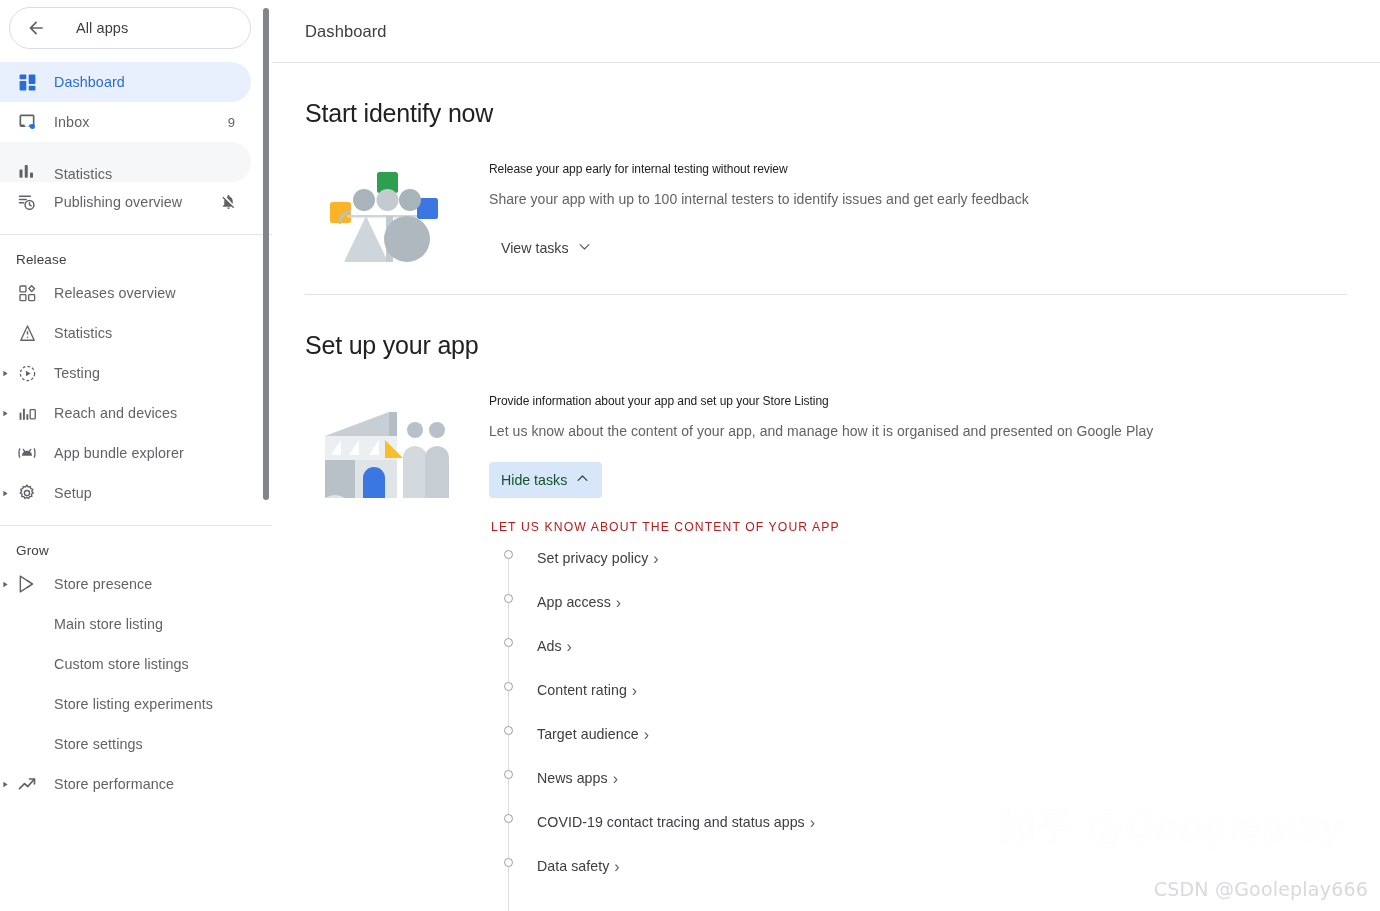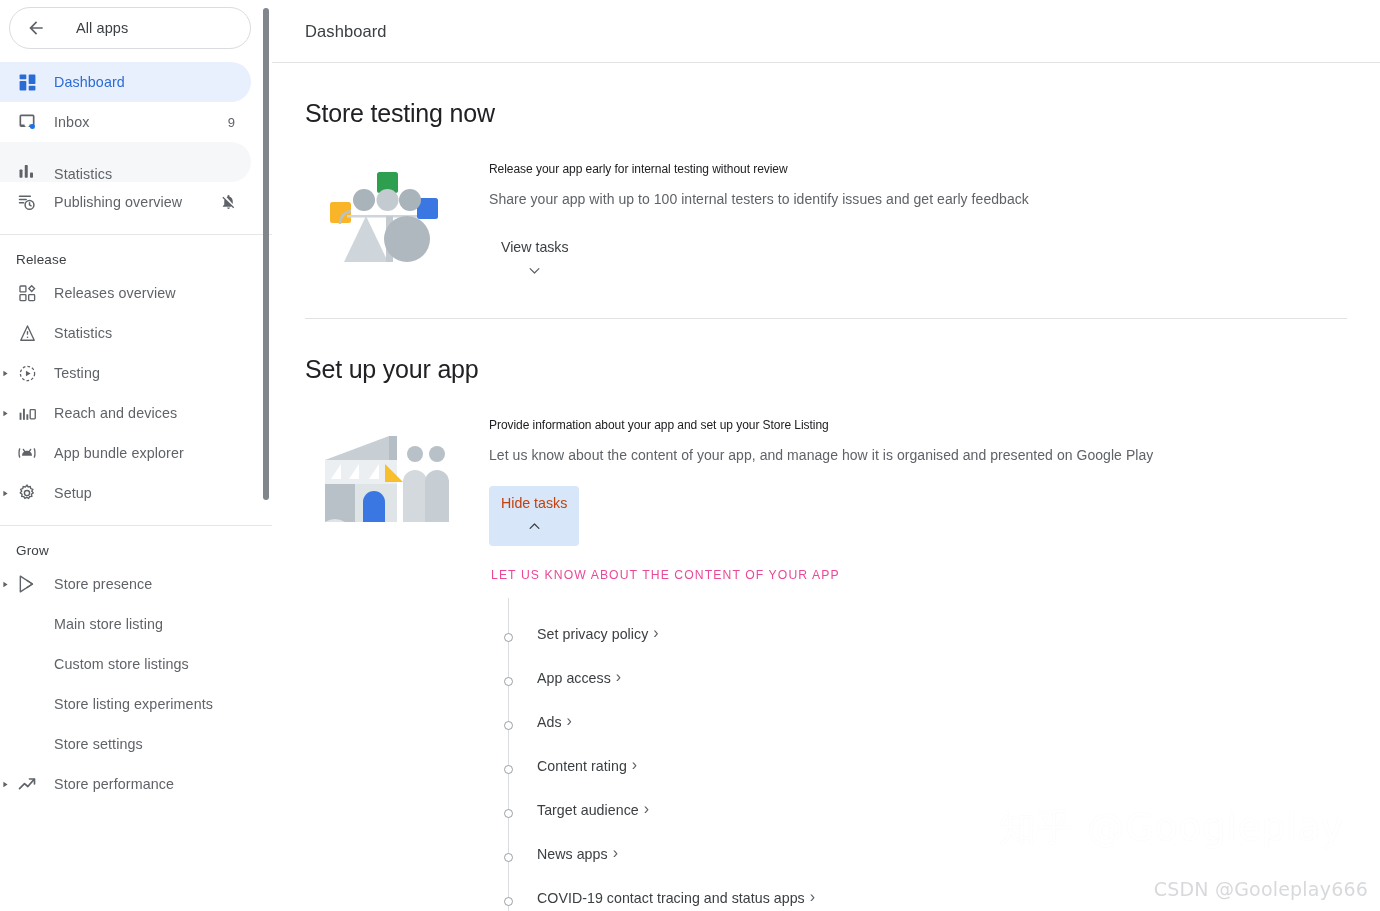--- a/index.html
+++ b/index.html
@@ -81,29 +81,28 @@
   .card-art { width: 160px; flex: 0 0 160px; display:flex; align-items:flex-start; justify-content:center; padding-top: 4px;}
   .card-body { flex: 1 1 auto; padding-left: 24px; }
   .card-h { font-size: 12px; font-weight: 500; color: #202124; letter-spacing: -.05px; }
   .card-p { font-size: 14px; color: #5f6368; margin-top: 14px; letter-spacing: .05px; line-height: 1.3; }
 
   .linkbtn {
     display: inline-flex; align-items: center; gap: 8px;
     margin-top: 22px; font-size: 14.2px; color: #3c4043;
     cursor: pointer; padding: 9px 12px; border-radius: 4px;
     background: transparent;
-    flex-direction: column;
-  }
-  .linkbtn.filled { background: #d7e6f9; color: #c2410c; }
+  }
+  .linkbtn.filled { background: #d7e6f9; color: #14532d; }
 
   .tasks-wrap { margin-top: 22px; padding-left: 2px; }
-  .tasks-h { font-size: 12.2px; letter-spacing: 1.1px; color: #ec4899; font-weight: 500; text-transform: uppercase; }
+  .tasks-h { font-size: 12.2px; letter-spacing: 1.1px; color: #b91c1c; font-weight: 500; text-transform: uppercase; }
   .tasklist { position: relative; margin-top: 16px; padding-left: 0; }
   .tasklist .spine { position: absolute; left: 17px; top: 0; bottom: -12px; width: 1px; background: #dadce0; }
-  .task { display: flex; align-items: flex-end; height: 44px; position: relative; }
+  .task { display: flex; align-items: flex-start; height: 44px; position: relative; }
   .task .dot {
     width: 9px; height: 9px; border: 1.6px solid #9aa0a6; border-radius: 50%;
     background: #fff; position: absolute; left: 13px; z-index: 2;
   }
   .task .tlabel { margin-left: 46px; font-size: 14.2px; color: #3c4043; letter-spacing: .05px; cursor: pointer; }
   .task .chev { margin-left: 5px; color: #5f6368; }
 
   
   .wm-main {
     position: absolute; right: 36px; bottom: 58px;
@@ -334,21 +333,21 @@
   </aside>
 
   <main class="main">
 
     <div class="main-header">
       <span class="ttl">Dashboard</span>
     </div>
     <div class="hrule"></div>
 
     <section class="section">
-      <h2 class="section-title">Store testing now</h2>
+      <h2 class="section-title">Start identify now</h2>
 
       <div class="card">
         <div class="card-art">
           <svg width="122" height="96" viewBox="0 0 122 96">
             <rect x="53" y="6" width="21" height="21" rx="2.5" fill="#2e9e4f"></rect>
             <rect x="6" y="36" width="21" height="21" rx="2.5" fill="#f9b428"></rect>
             <rect x="93" y="32" width="21" height="21" rx="2.5" fill="#3b77e3"></rect>
             <circle cx="40" cy="34" r="11" fill="#a9b3ba"></circle>
             <circle cx="63.5" cy="34" r="11" fill="#c3cbd1"></circle>
             <circle cx="86" cy="34" r="11" fill="#a9b3ba"></circle>

